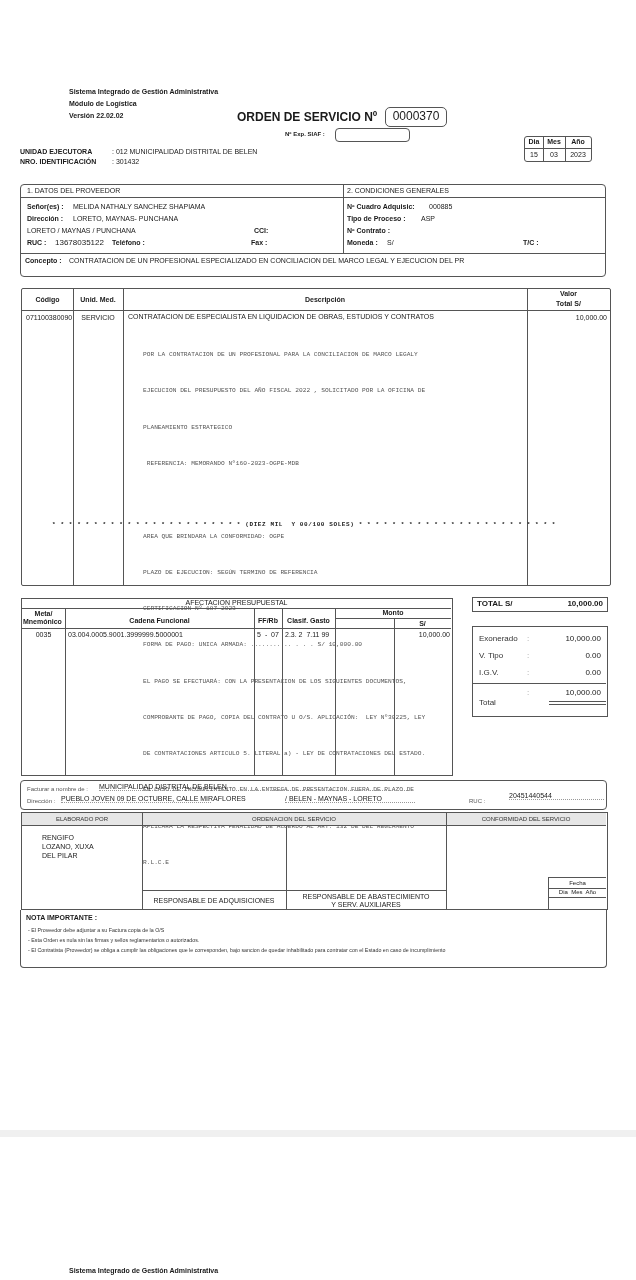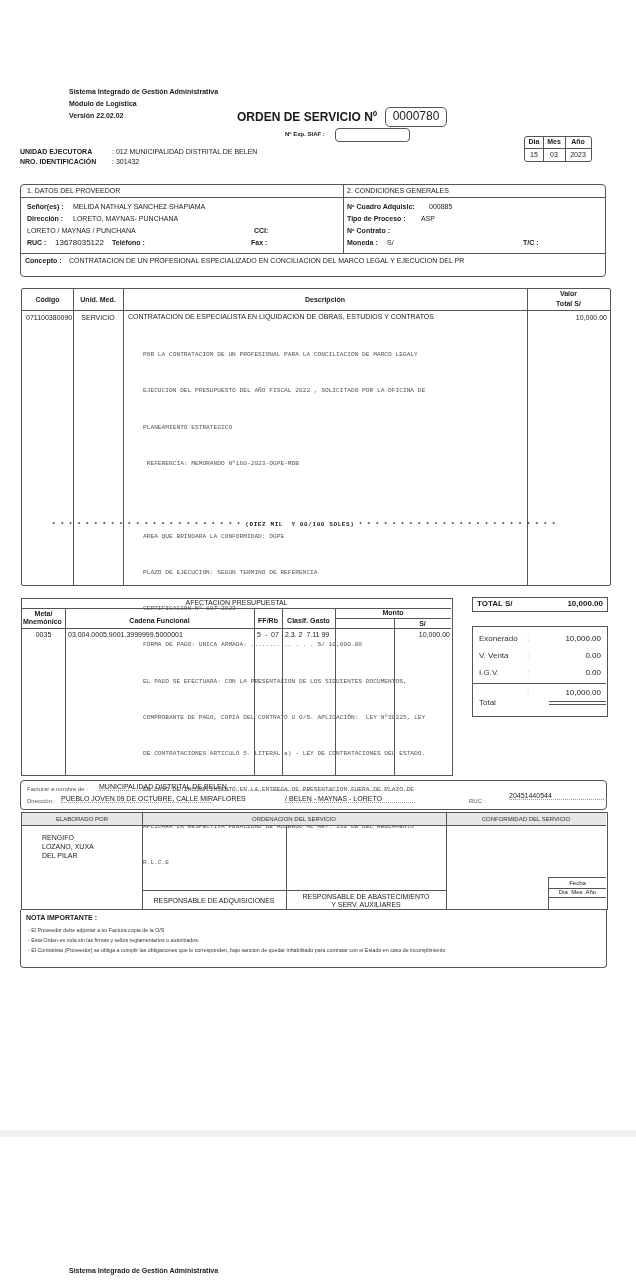--- a/index.html
+++ b/index.html
@@ -23,21 +23,21 @@
 </style>
 </head>
 <body>
 
 <div class="abs t7 b" style="left:69px;top:88px;">Sistema Integrado de Gestión Administrativa</div>
 <div class="abs t7 b" style="left:69px;top:100px;">Módulo de Logística</div>
 <div class="abs t7 b" style="left:69px;top:112px;">Versión 22.02.02</div>
 
 <div class="abs t12 b" style="left:237px;top:110px;">ORDEN DE SERVICIO Nº</div>
 <div class="box center t12" style="left:385px;top:107px;width:62px;height:20px;line-height:17px;border-radius:5px;">
-  <span>0000780</span>
+  <span>0000370</span>
 </div>
 
 <div class="abs t6 b" style="left:285px;top:131px;">Nº Exp. SIAF :</div>
 <div class="box" style="left:335px;top:128px;width:75px;height:14px;border-radius:4px;"></div>
 
 <div class="abs t7 b" style="left:20px;top:148px;">UNIDAD EJECUTORA</div>
 <div class="abs t7" style="left:112px;top:148px;">: 012 MUNICIPALIDAD DISTRITAL DE BELEN</div>
 <div class="abs t7 b" style="left:20px;top:158px;">NRO. IDENTIFICACIÓN</div>
 <div class="abs t7" style="left:112px;top:158px;">: 301432</div>
 
@@ -152,21 +152,21 @@
 <div class="abs" style="left:472px;top:597px;width:136px;height:15px;border:1.5px solid #555;">
   <div class="abs t8 b" style="left:4px;top:1px;">TOTAL S/</div>
   <div class="abs t8 b right" style="left:60px;top:1px;width:70px;">10,000.00</div>
 </div>
 
 <div class="abs" style="left:472px;top:626px;width:136px;height:91px;border:1.5px solid #555;">
   <div class="abs t8" style="left:6px;top:7px;color:#333;">Exonerado</div>
   <div class="abs t8" style="left:54px;top:7px;color:#999;">:</div>
   <div class="abs t8 right" style="left:60px;top:7px;width:68px;">10,000.00</div>
 
-  <div class="abs t8" style="left:6px;top:24px;color:#333;">V. Venta</div>
+  <div class="abs t8" style="left:6px;top:24px;color:#333;">V. Tipo</div>
   <div class="abs t8" style="left:54px;top:24px;color:#999;">:</div>
   <div class="abs t8 right" style="left:60px;top:24px;width:68px;">0.00</div>
 
   <div class="abs t8" style="left:6px;top:41px;color:#333;">I.G.V.</div>
   <div class="abs t8" style="left:54px;top:41px;color:#999;">:</div>
   <div class="abs t8 right" style="left:60px;top:41px;width:68px;">0.00</div>
 
   <div class="hline" style="left:0;top:56px;width:133px;border-top-width:1px;"></div>
 
   <div class="abs t8" style="left:6px;top:71px;color:#333;">Total</div>

